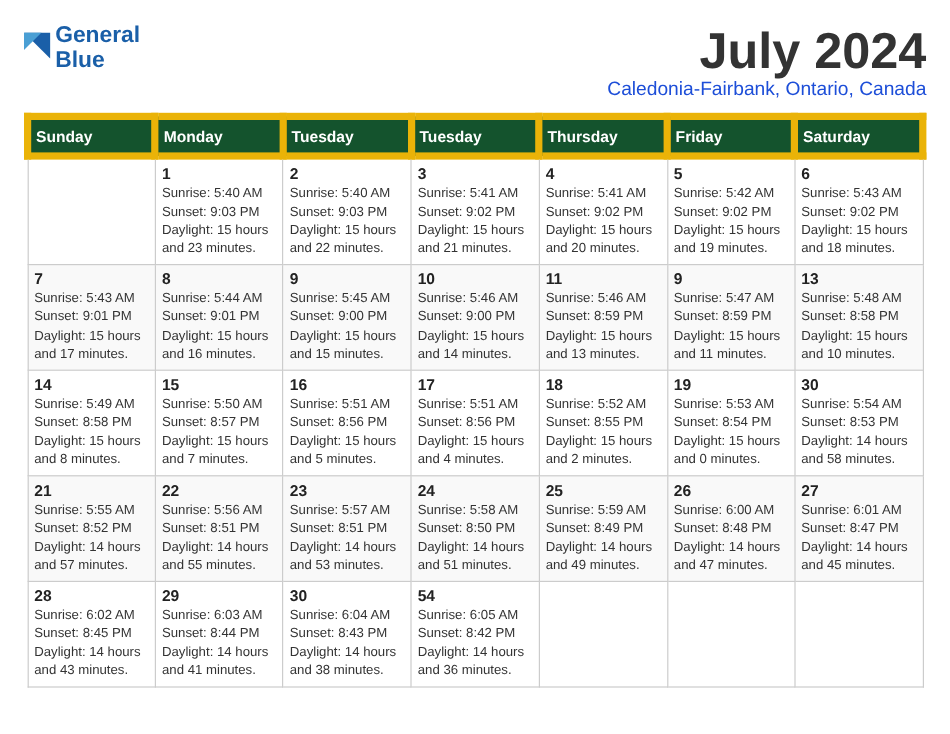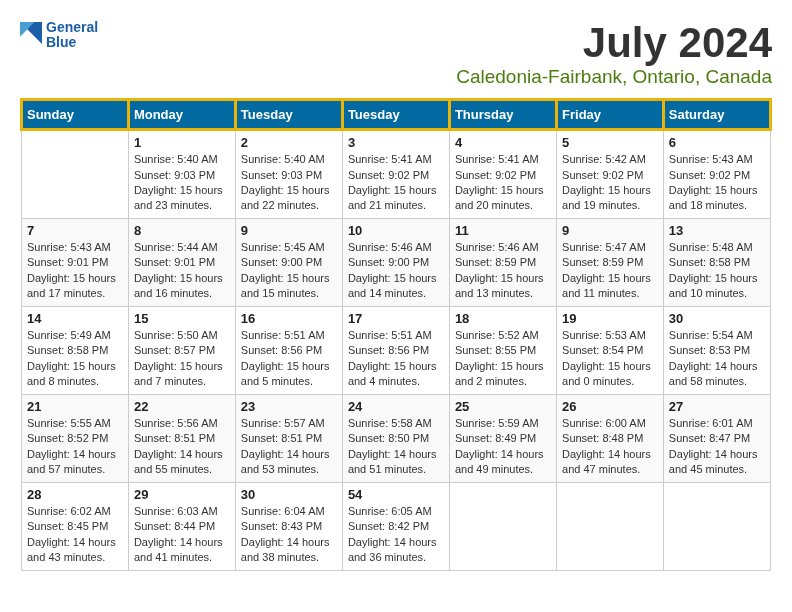--- a/index.html
+++ b/index.html
@@ -15,21 +15,21 @@
       justify-content: space-between;
       align-items: flex-start;
       margin-bottom: 10px;
     }
     .logo {
       display: flex;
       align-items: center;
       gap: 4px;
     }
     .logo-text {
-      font-size: 14px;
+      font-size: 19px;
       font-weight: bold;
       color: #333;
       line-height: 1.1;
     }
     .logo-text span {
       color: #1a5fa8;
     }
     .logo-arrow {
       width: 22px;
       height: 22px;
@@ -38,36 +38,36 @@
       text-align: right;
       margin-left: 48px;
     }
     .month-title {
       font-size: 42px;
       font-weight: bold;
       color: #333;
       line-height: 1.1;
     }
     .subtitle {
-      font-size: 19px;
-      color: #4d7c0f;
+      font-size: 16px;
+      color: #1d4ed8;
     }
     table {
       width: 100%;
       border-collapse: collapse;
       font-size: 11px;
     }
     thead tr th {
-      background-color: #0369a1;
+      background-color: #14532d;
       color: #fff;
       padding: 6px 4px;
       text-align: left;
       font-size: 13px;
       font-weight: bold;
-      border: 3px solid #eab308;
+      border: 6px solid #eab308;
     }
     tbody tr td {
       border: 1px solid #ccc;
       vertical-align: top;
       padding: 4px 5px;
       min-height: 80px;
       height: 88px;
       width: 108px;
     }
     tbody tr:nth-child(even) td {

